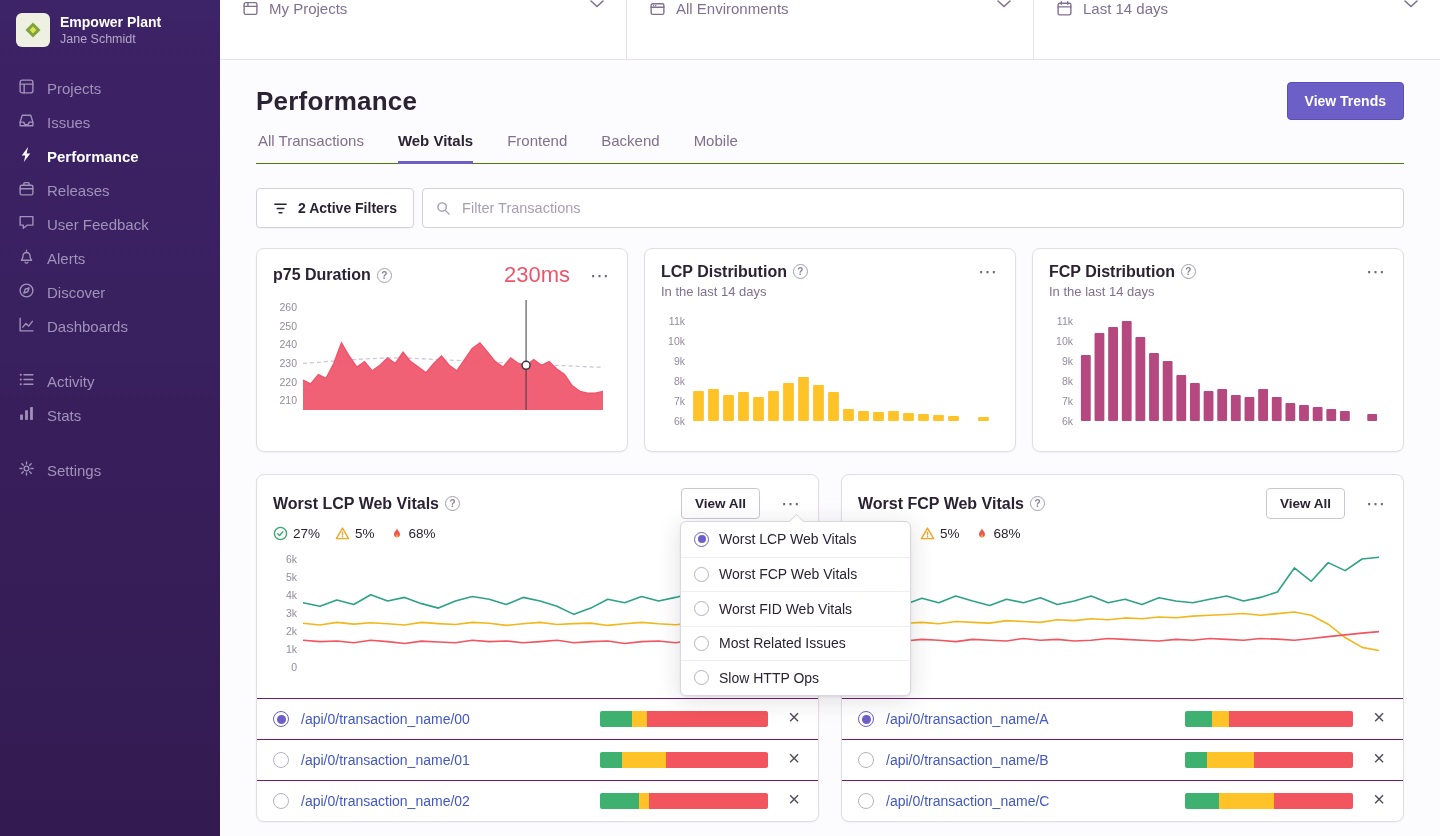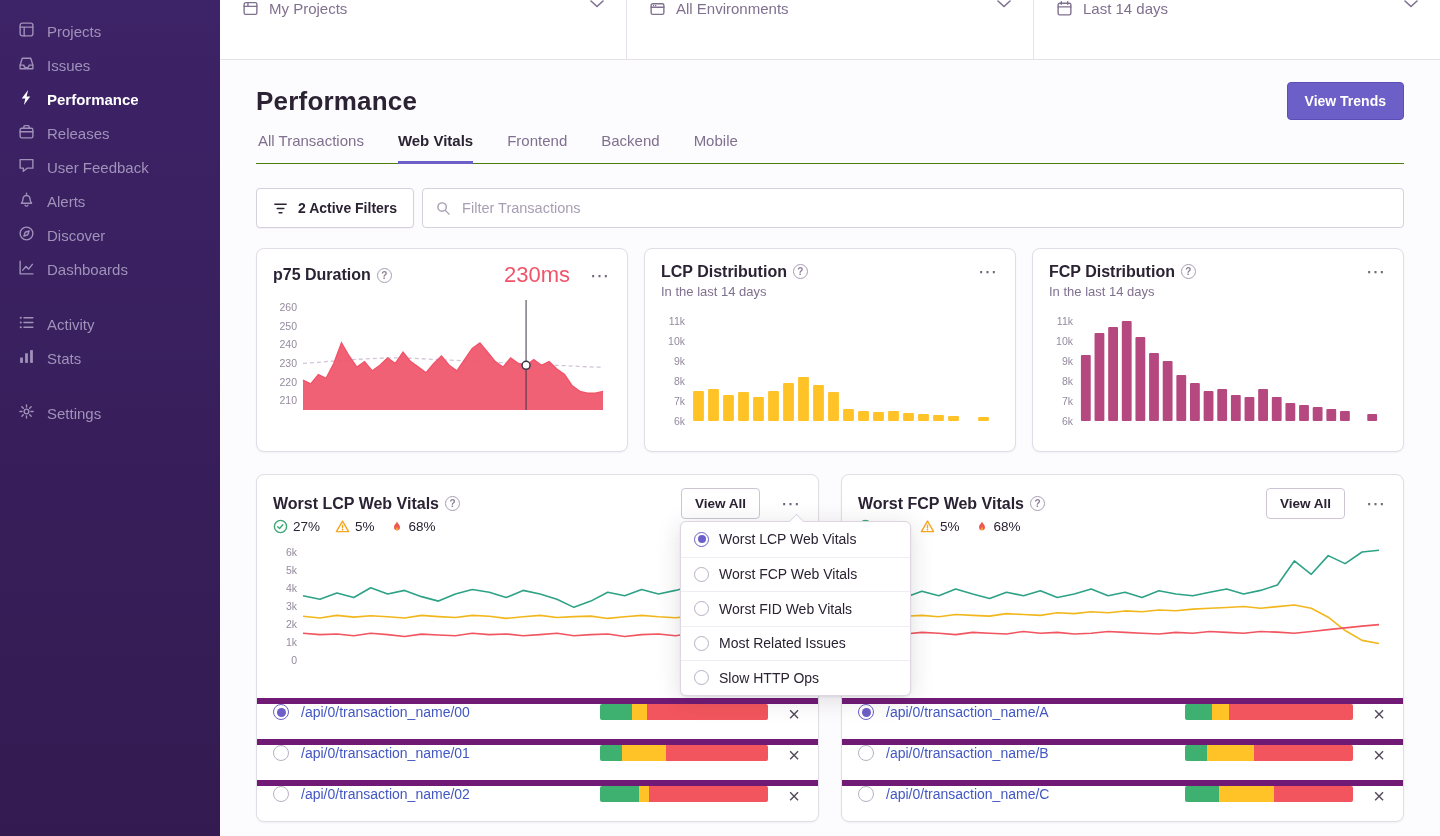--- a/index.html
+++ b/index.html
@@ -61,25 +61,25 @@
   .card-head > .dots.after-value{margin-left:12px}
   .card-sub{font-size:13px;color:#80708f;margin-top:3px}
   .chart-host{height:122px;margin-top:8px}
 
   .cards2{display:grid;grid-template-columns:1fr 1fr;gap:22px;margin-top:22px}
   .vital-card{height:348px;display:flex;flex-direction:column;padding-top:13px}
   .vital-head{display:flex;align-items:center;gap:6px;padding:0 16px}
   .btn-secondary{margin-left:auto;background:#fff;border:1px solid #cdc5d4;border-radius:4px;padding:7px 13px;
                  font-size:13.5px;font-weight:700;color:#2b2233;cursor:pointer;font-family:inherit}
   .vital-head .dots{margin-left:13px}
-  .vital-legend{display:flex;align-items:center;gap:15px;padding:0 16px;font-size:13.5px}
+  .vital-legend{display:flex;align-items:center;gap:15px;padding:0 16px;margin-top:7px;font-size:13.5px}
   .legend-item{display:flex;align-items:center;gap:5px}
   .vital-chart{height:130px;margin:4px 16px 0}
   .vital-rows{margin-top:auto}
-  .vital-row{display:flex;align-items:flex-start;height:41px;padding:0 16px;border-top:6px solid #701a75}
+  .vital-row{display:flex;align-items:flex-end;height:41px;padding:12px 16px;border-top:1px solid #701a75}
   .radio{width:16px;height:16px;border-radius:50%;border:1.5px solid #b9afc2;background:#fff;position:relative;
          flex:none;cursor:pointer}
   .radio.checked{border-color:#6c5fc7}
   .radio.checked::after{content:"";position:absolute;inset:2.5px;border-radius:50%;background:#6c5fc7}
   .row-link{margin-left:12px;font-size:14px;color:#4257c2;cursor:pointer;text-decoration:none}
   .row-bar{margin-left:auto;width:168px;height:16px;border-radius:2px;overflow:hidden;display:flex}
   .seg{height:100%}
   .seg-good{background:#3eb06f}.seg-meh{background:#ffc227}.seg-poor{background:#f2555d}
   .row-close{margin-left:18px;font-size:20px;color:#544c5d;width:16px;text-align:center;cursor:pointer;line-height:1}
 
@@ -89,20 +89,32 @@
   .dropdown::before{content:"";position:absolute;top:-6px;left:110px;width:10px;height:10px;background:#fff;
             border-left:1px solid #ddd6e2;border-top:1px solid #ddd6e2;transform:rotate(45deg)}
   .dd-item{display:flex;align-items:center;gap:10px;height:34.5px;padding:0 13px;font-size:14px;cursor:pointer}
   .dd-item + .dd-item{border-top:1px solid #f1ecf4}
   .dd-item .radio{width:15px;height:15px}
 </style>
 </head>
 <body>
 
 <aside class="sidebar">
+  <div class="org">
+    <div class="logo">
+      <svg width="22" height="22" viewBox="0 0 22 22">
+        <rect x="5.7" y="5.7" width="10.6" height="10.6" transform="rotate(45 11 11)" fill="#7fa33b"></rect>
+        <rect x="8.6" y="8.6" width="4.8" height="4.8" transform="rotate(45 11 11)" fill="#dce25a"></rect>
+      </svg>
+    </div>
+    <div>
+      <div class="org-name">Empower Plant</div>
+      <div class="org-user">Jane Schmidt</div>
+    </div>
+  </div>
   <nav class="nav">
     <a class="nav-item">
       <span><svg viewBox="0 0 16 16" width="17" height="17" fill="none" stroke="currentColor" stroke-width="1.3" stroke-linecap="round" stroke-linejoin="round">
             <rect x="2" y="2" width="12" height="12" rx="2"></rect>
             <path d="M2 5.8h12M5.8 5.8V14"></path>
           </svg></span>
       <span>Projects</span>
     </a>
     <a class="nav-item">
       <span><svg viewBox="0 0 16 16" width="17" height="17" fill="none" stroke="currentColor" stroke-width="1.3" stroke-linecap="round" stroke-linejoin="round">

